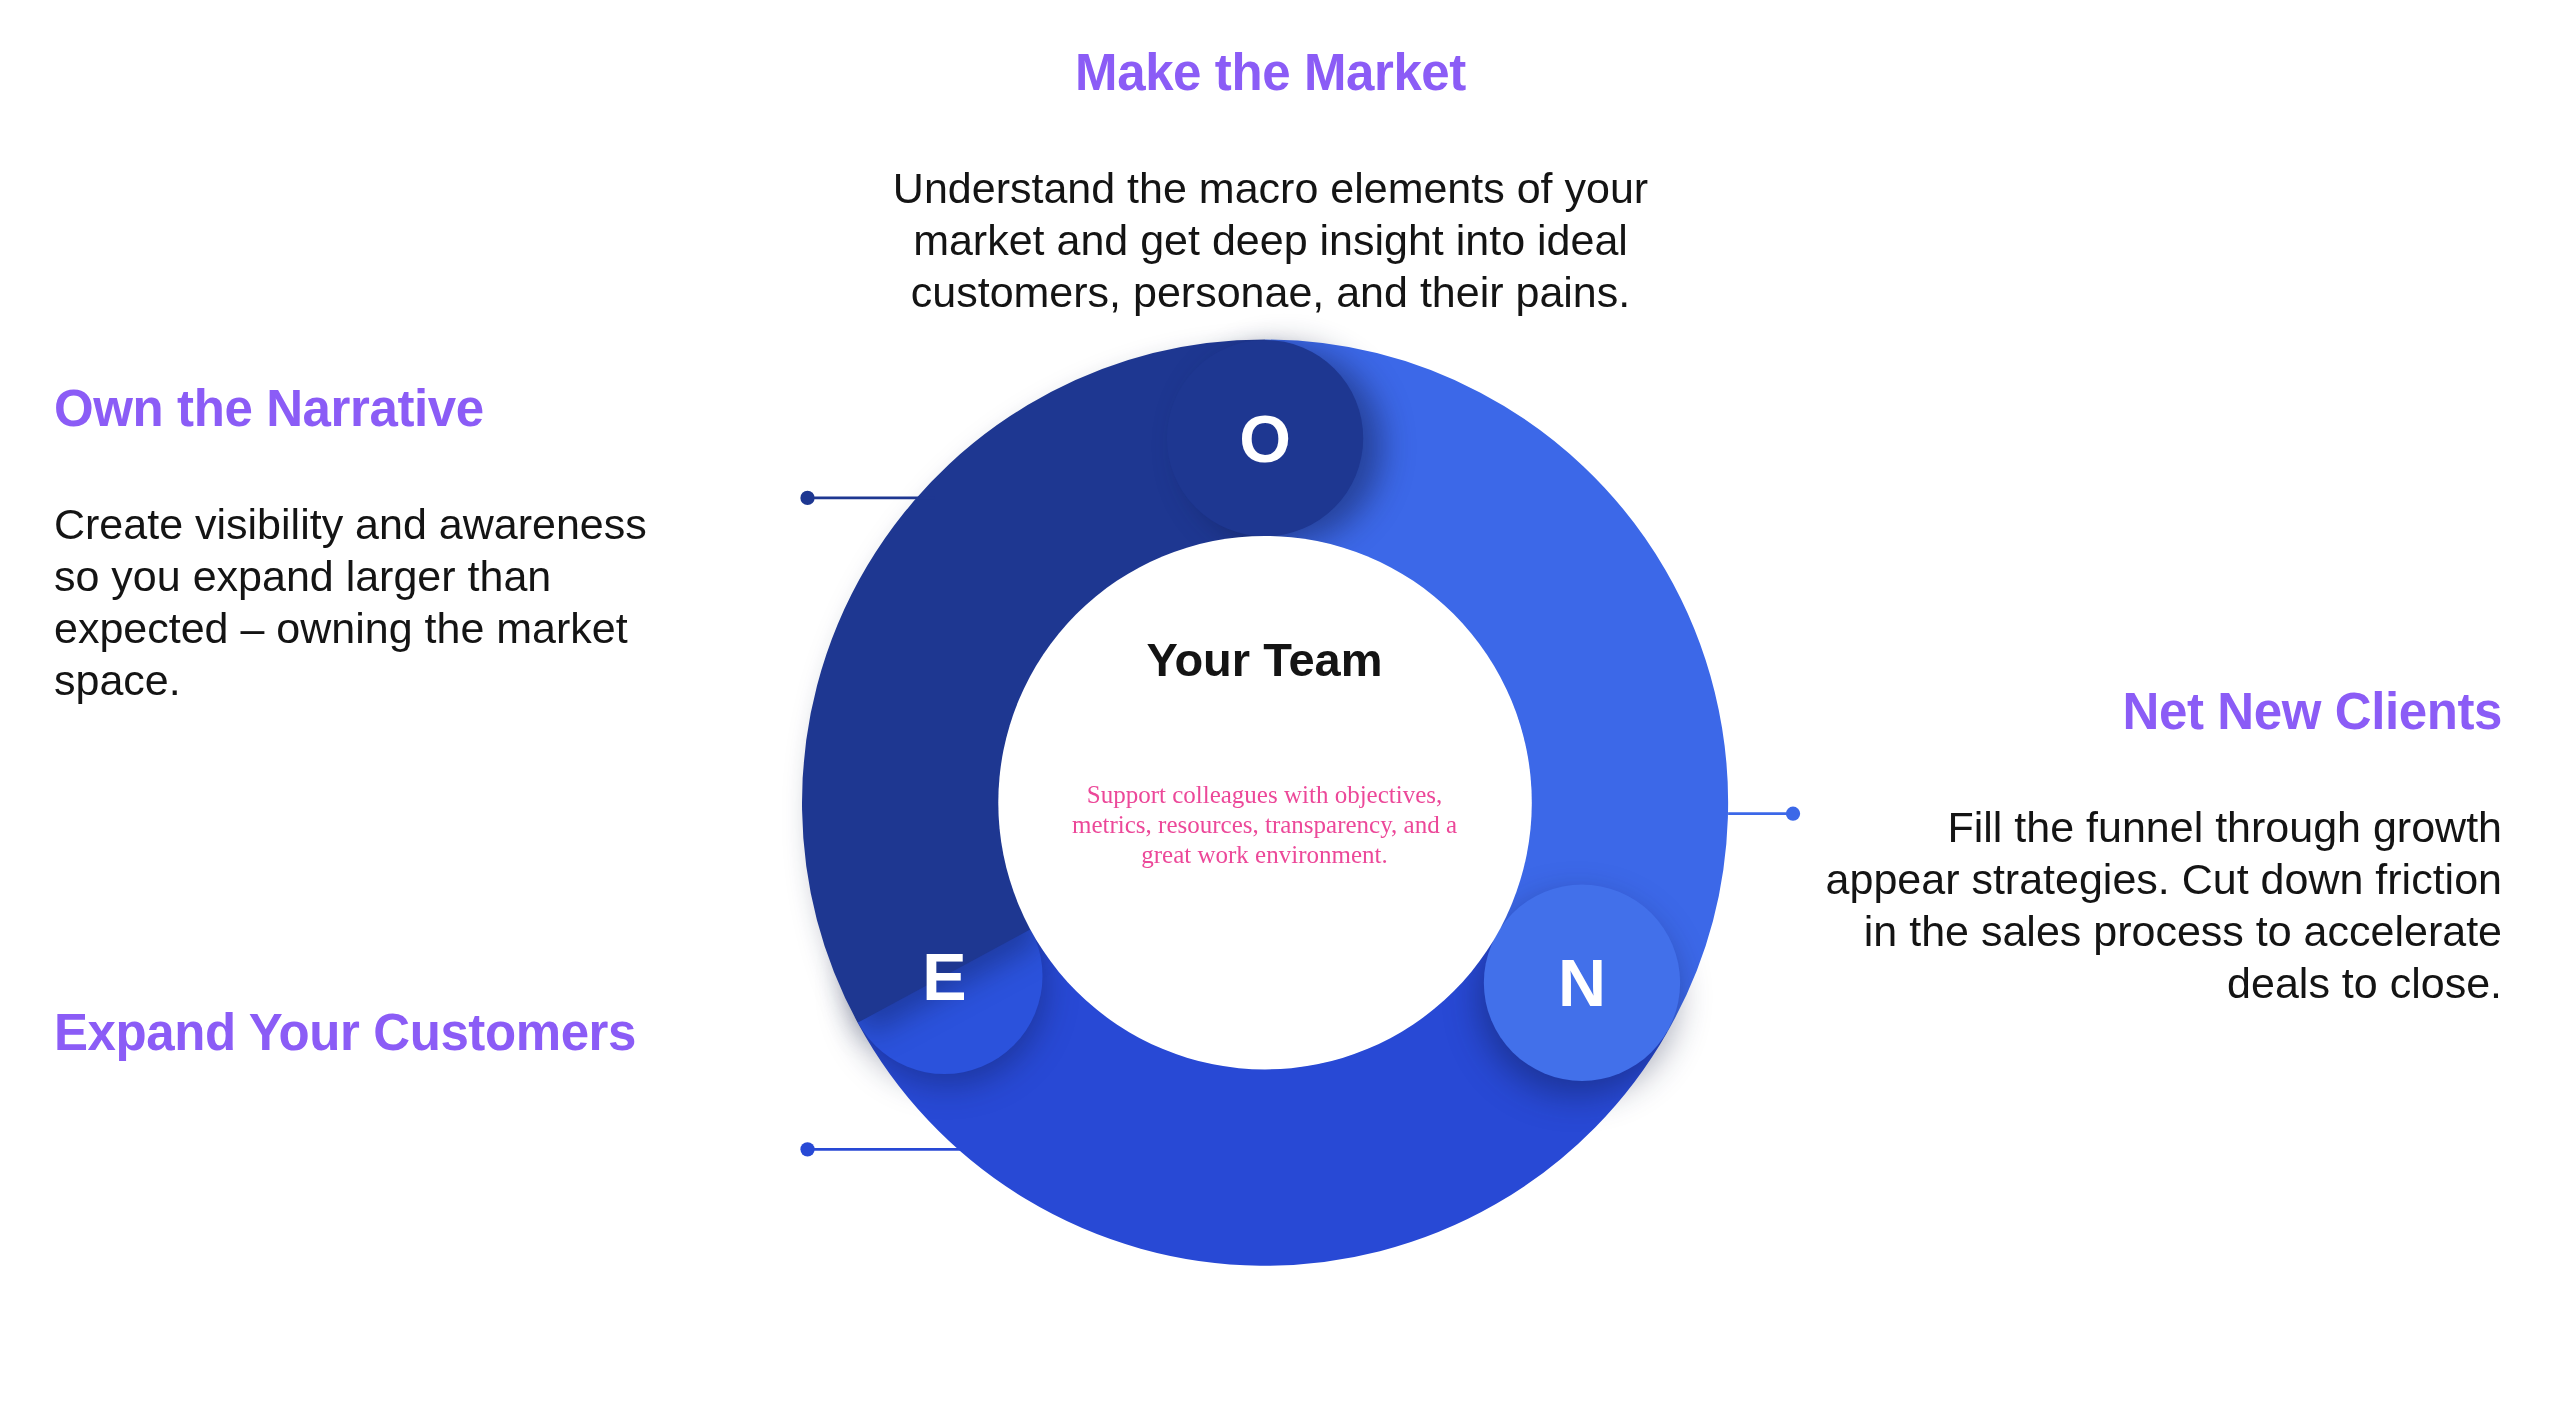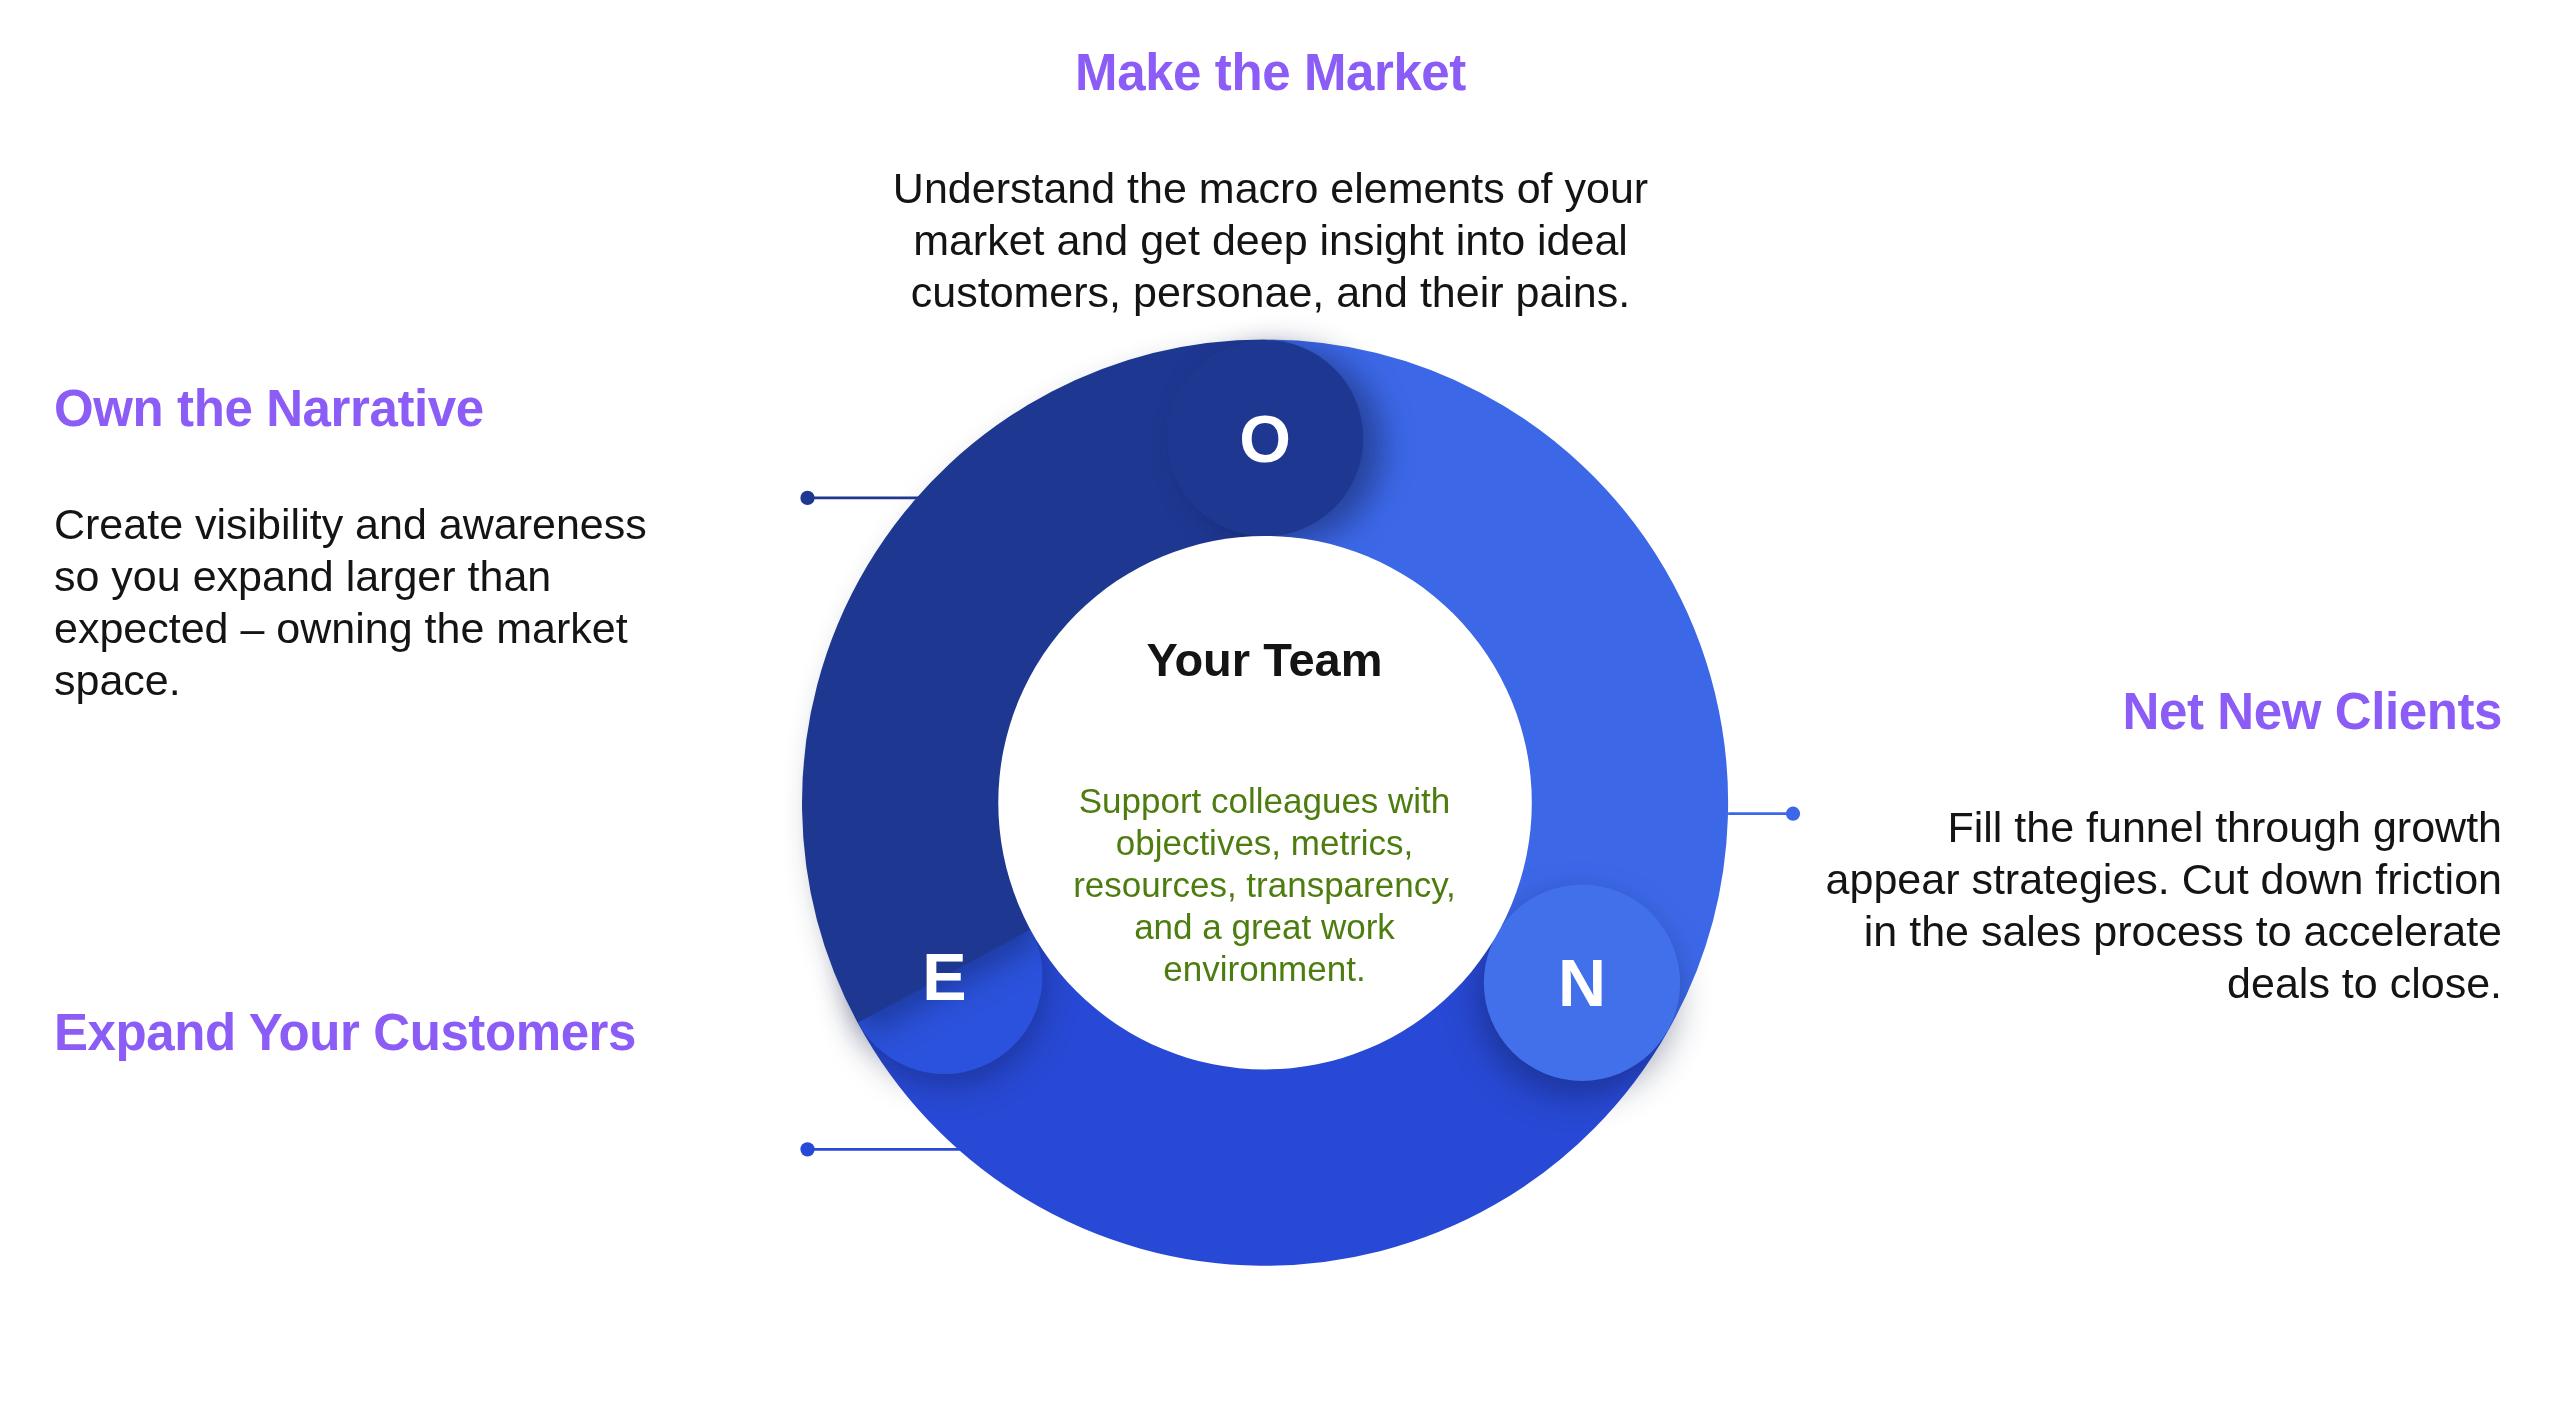--- a/index.html
+++ b/index.html
@@ -10,21 +10,21 @@
   .block h2{font-size:51px;line-height:1.15;font-weight:700;margin:0 0 59px 0;letter-spacing:-0.4px;color:#8b5cf6;}
   .block p{font-size:43px;line-height:1.21;margin:0;color:#141414;}
 
   .sec-top{left:863px;top:44px;width:815px;text-align:center;}
   .sec-left-top{left:54px;top:348px;width:641px;text-align:left;margin-top:32px;}
   .sec-left-bottom{left:54px;top:1004px;width:689px;text-align:left;}
   .sec-right{left:1805px;top:683px;width:697px;text-align:right;}
 
   .center-label{position:absolute;left:1051px;top:633px;width:427px;text-align:center;z-index:5;}
   .center-label h3{font-size:47px;line-height:1.15;font-weight:700;margin:0 0 93px 0;color:#141414;}
-  .center-label p{font-size:35px;line-height:1.2;margin:0;color:#4d7c0f;}
+  .center-label p{font-size:25px;line-height:1.2;margin:0;color:#ec4899;font-family:Liberation Serif, serif;}
 
   .ring-svg{position:absolute;left:0;top:0;width:2576px;height:1409px;z-index:1;}
   .ring-letter{font-family:"Liberation Sans",sans-serif;font-size:84px;font-weight:700;fill:#ffffff;text-anchor:middle;}
   .arc{fill:none;stroke-width:249;stroke-linecap:butt;}
   .connector-line{stroke-width:3.5;}
 
   .sh-o{filter:drop-shadow(24px 10px 20px rgba(10,20,60,0.45));}
   .sh-n{filter:drop-shadow(-6px 18px 22px rgba(10,20,60,0.40));}
   .sh-e{filter:drop-shadow(4px 14px 20px rgba(10,20,60,0.35));}
   .sh-dark{filter:drop-shadow(14px 16px 18px rgba(10,20,60,0.35));}

